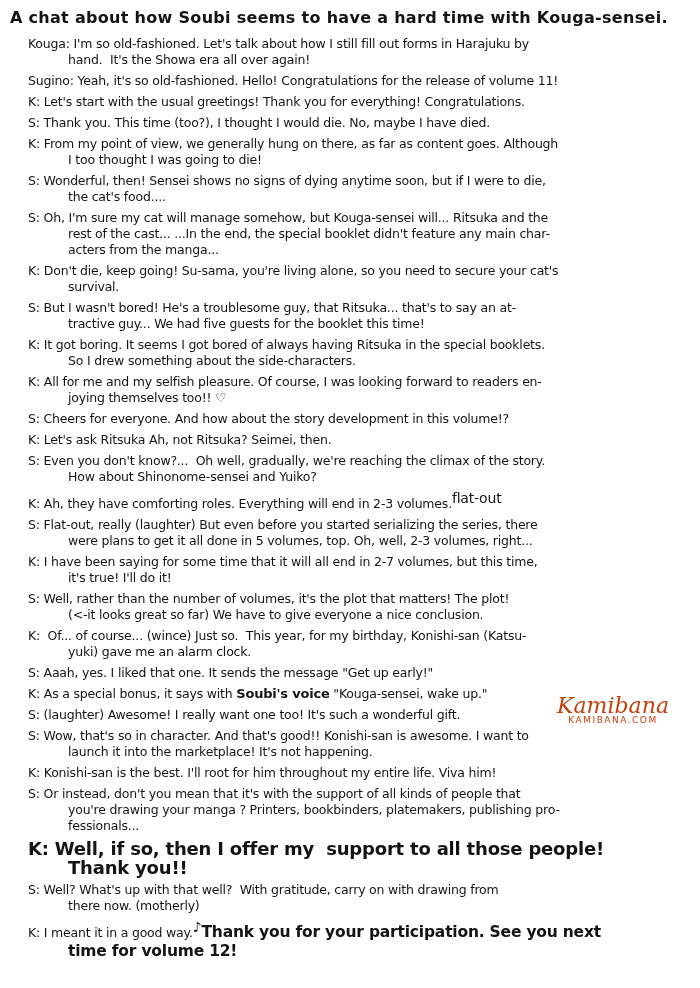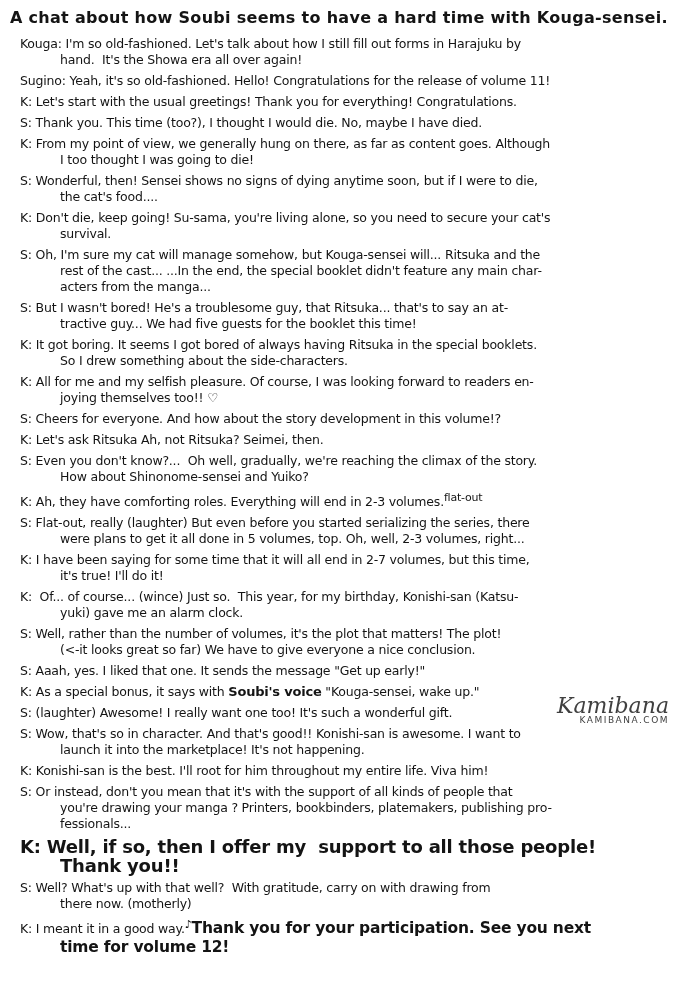--- a/index.html
+++ b/index.html
@@ -19,48 +19,48 @@
     font-size: 16px;
     font-weight: bold;
     letter-spacing: 0.3px;
     white-space: nowrap;
     margin: 2px 0 9px -10px;
   }
   .msg {
     font-size: 12.5px;
     line-height: 16px;
     letter-spacing: -0.2px;
-    margin: 0 0 5px 0;
+    margin: 0 0 5px 8px;
     padding-left: 40px;
     text-indent: -40px;
     white-space: pre-wrap;
   }
   .msg.big {
     font-size: 18px;
     font-weight: bold;
     line-height: 19px;
   }
   .seg-sup {
-    font-size: 11px;
+    font-size: 14px;
     vertical-align: super;
   }
   .seg-strong {
     font-weight: bold;
     font-size: 13px;
   }
   .seg-big {
     font-size: 15.5px;
     font-weight: bold;
     line-height: 19px;
   }
   .watermark {
     position: absolute;
     top: 695px; right: 6px;
-    text-align: right;
-    color: #404040;
+    text-align: center;
+    color: #c2410c;
     user-select: none;
   }
   .wm-name {
     font-family: "DejaVu Serif", serif;
     font-style: italic;
     font-size: 22px;
     line-height: 22px;
   }
   .wm-url {
     font-size: 9px;
@@ -78,44 +78,44 @@
   <div>
       <p class="msg"><span class="speaker">Kouga: </span><span class="seg">I'm so old-fashioned. Let's talk about how I still fill out forms in Harajuku by
 hand.  It's the Showa era all over again!</span></p>
       <p class="msg"><span class="speaker">Sugino: </span><span class="seg">Yeah, it's so old-fashioned. Hello! Congratulations for the release of volume 11!</span></p>
       <p class="msg"><span class="speaker">K: </span><span class="seg">Let's start with the usual greetings! Thank you for everything! Congratulations.</span></p>
       <p class="msg"><span class="speaker">S: </span><span class="seg">Thank you. This time (too?), I thought I would die. No, maybe I have died.</span></p>
       <p class="msg"><span class="speaker">K: </span><span class="seg">From my point of view, we generally hung on there, as far as content goes. Although
 I too thought I was going to die!</span></p>
       <p class="msg"><span class="speaker">S: </span><span class="seg">Wonderful, then! Sensei shows no signs of dying anytime soon, but if I were to die,
 the cat's food....</span></p>
-      <p class="msg"><span class="speaker">K: </span><span class="seg">Don't die, keep going! Su-sama, you're living alone, so you need to secure your cat's
-survival.</span></p>
       <p class="msg"><span class="speaker">S: </span><span class="seg">Oh, I'm sure my cat will manage somehow, but Kouga-sensei will... Ritsuka and the
 rest of the cast... ...In the end, the special booklet didn't feature any main char-
 acters from the manga...</span></p>
+      <p class="msg"><span class="speaker">K: </span><span class="seg">Don't die, keep going! Su-sama, you're living alone, so you need to secure your cat's
+survival.</span></p>
       <p class="msg"><span class="speaker">S: </span><span class="seg">But I wasn't bored! He's a troublesome guy, that Ritsuka... that's to say an at-
 tractive guy... We had five guests for the booklet this time!</span></p>
       <p class="msg"><span class="speaker">K: </span><span class="seg">It got boring. It seems I got bored of always having Ritsuka in the special booklets.
 So I drew something about the side-characters.</span></p>
       <p class="msg"><span class="speaker">K: </span><span class="seg">All for me and my selfish pleasure. Of course, I was looking forward to readers en-
 joying themselves too!! ♡</span></p>
       <p class="msg"><span class="speaker">S: </span><span class="seg">Cheers for everyone. And how about the story development in this volume!?</span></p>
       <p class="msg"><span class="speaker">K: </span><span class="seg">Let's ask Ritsuka Ah, not Ritsuka? Seimei, then.</span></p>
       <p class="msg"><span class="speaker">S: </span><span class="seg">Even you don't know?...  Oh well, gradually, we're reaching the climax of the story.
 How about Shinonome-sensei and Yuiko?</span></p>
       <p class="msg"><span class="speaker">K: </span><span class="seg">Ah, they have comforting roles. Everything will end in 2-3 volumes.</span><span class="seg-sup">flat-out</span></p>
       <p class="msg"><span class="speaker">S: </span><span class="seg">Flat-out, really (laughter) But even before you started serializing the series, there
 were plans to get it all done in 5 volumes, top. Oh, well, 2-3 volumes, right...</span></p>
       <p class="msg"><span class="speaker">K: </span><span class="seg">I have been saying for some time that it will all end in 2-7 volumes, but this time,
 it's true! I'll do it!</span></p>
+      <p class="msg"><span class="speaker">S: </span><span class="seg">Well, rather than the number of volumes, it's the plot that matters! The plot!
+(&lt;-it looks great so far) We have to give everyone a nice conclusion.</span></p>
       <p class="msg"><span class="speaker">K: </span><span class="seg"> Of... of course... (wince) Just so.  This year, for my birthday, Konishi-san (Katsu-
 yuki) gave me an alarm clock.</span></p>
-      <p class="msg"><span class="speaker">S: </span><span class="seg">Well, rather than the number of volumes, it's the plot that matters! The plot!
-(&lt;-it looks great so far) We have to give everyone a nice conclusion.</span></p>
       <p class="msg"><span class="speaker">S: </span><span class="seg">Aaah, yes. I liked that one. It sends the message "Get up early!"</span></p>
       <p class="msg"><span class="speaker">K: </span><span class="seg">As a special bonus, it says with </span><span class="seg-strong">Soubi's voice</span><span class="seg"> "Kouga-sensei, wake up."</span></p>
       <p class="msg"><span class="speaker">S: </span><span class="seg">(laughter) Awesome! I really want one too! It's such a wonderful gift.</span></p>
       <p class="msg"><span class="speaker">S: </span><span class="seg">Wow, that's so in character. And that's good!! Konishi-san is awesome. I want to
 launch it into the marketplace! It's not happening.</span></p>
       <p class="msg"><span class="speaker">K: </span><span class="seg">Konishi-san is the best. I'll root for him throughout my entire life. Viva him!</span></p>
       <p class="msg"><span class="speaker">S: </span><span class="seg">Or instead, don't you mean that it's with the support of all kinds of people that
 you're drawing your manga ? Printers, bookbinders, platemakers, publishing pro-
 fessionals...</span></p>
       <p class="msg big"><span class="speaker">K: </span><span class="seg">Well, if so, then I offer my  support to all those people! Thank you!!</span></p>

